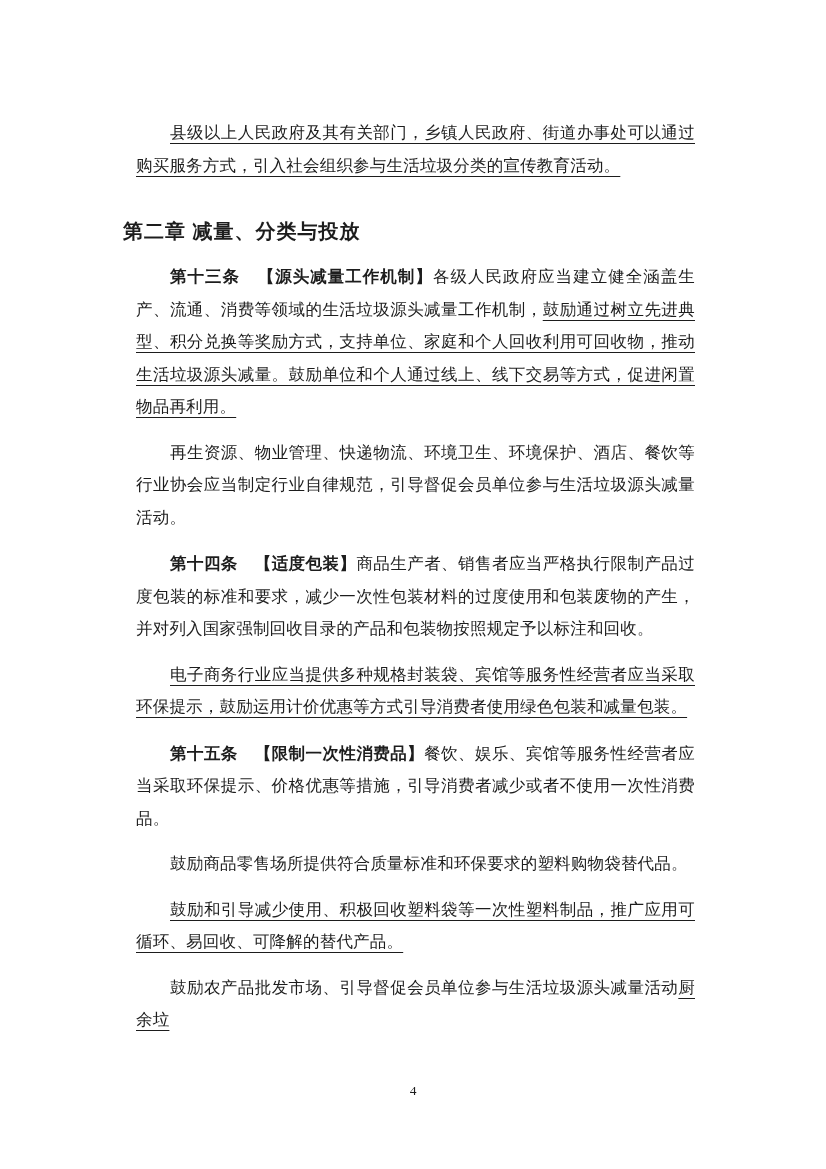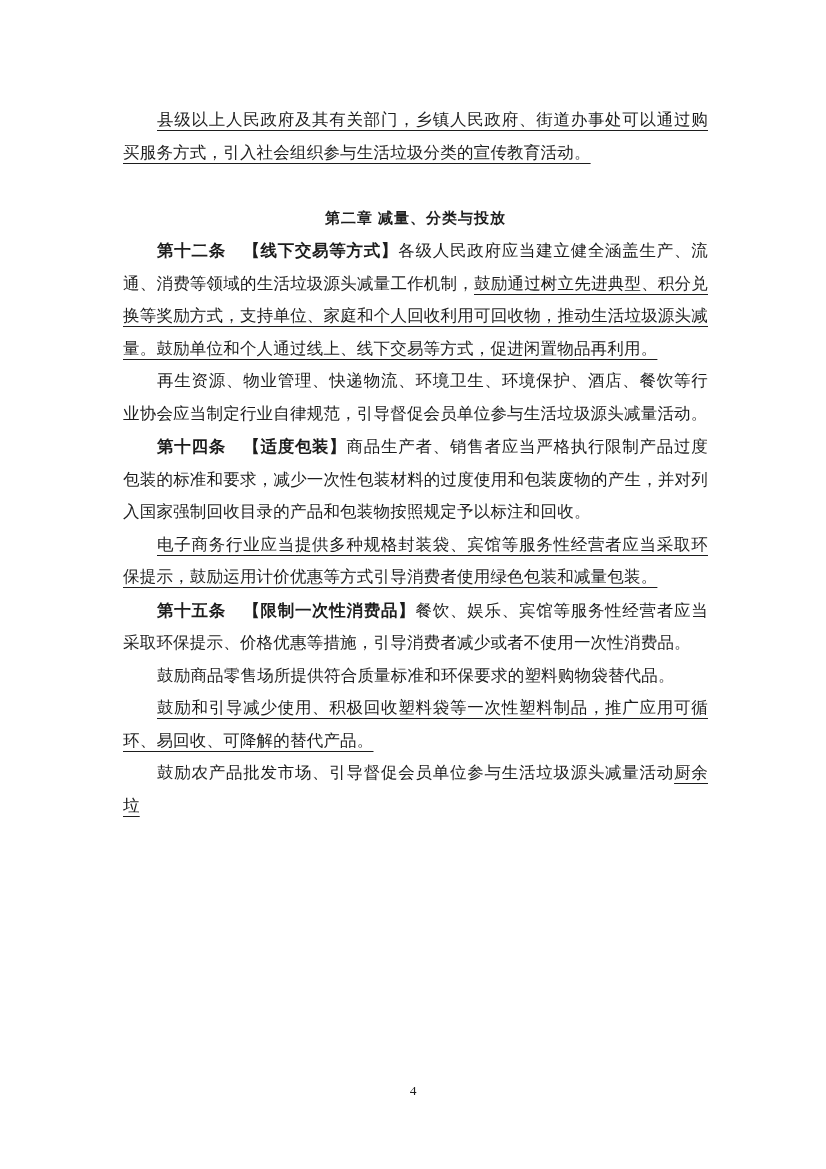--- a/index.html
+++ b/index.html
@@ -16,34 +16,33 @@
     font-family: "Liberation Serif", "DejaVu Serif", serif;
     overflow: hidden;
   }
   .content {
     position: absolute;
     left: 123px;
     top: 104px;
     width: 585px;
   }
   .para {
-    margin: 0;
+    margin: 13px;
     font-size: 16.5px;
     line-height: 32.5px;
     letter-spacing: 0.2px;
     text-align: justify;
     text-indent: 34px;
     word-break: break-all;
   }
   .chapter-heading {
     margin: 32.5px 0 0 0;
     text-indent: 0;
-    text-align: center;
     font-weight: bold;
-    font-size: 15px;
+    font-size: 20px;
     line-height: 32.5px;
     letter-spacing: 1px;
     font-family: "Liberation Sans", "DejaVu Sans", sans-serif;
   }
   .run-bold {
     font-weight: bold;
     font-family: "Liberation Sans", "DejaVu Sans", sans-serif;
   }
   .run-underline {
     text-decoration: underline;
@@ -62,21 +61,21 @@
   }
 </style>
 </head>
 <body>
 
 <div class="page" style="--page-bg: #ffffff; --text-color: #1d1d1d;">
   <main class="content">
 
   <p class="para"><span class="run-underline">县级以上人民政府及其有关部门，乡镇人民政府、街道办事处可以通过购买服务方式，引入社会组织参与生活垃圾分类的宣传教育活动。</span></p>
       <p class="para chapter-heading"><span class="run-bold">第二章 减量、分类与投放</span></p>
-      <p class="para"><span class="run-bold">第十二条　【线下交易等方式】</span><span class="">各级人民政府应当建立健全涵盖生产、流通、消费等领域的生活垃圾源头减量工作机制，</span><span class="run-underline">鼓励通过树立先进典型、积分兑换等奖励方式，支持单位、家庭和个人回收利用可回收物，推动生活垃圾源头减量。鼓励单位和个人通过线上、线下交易等方式，促进闲置物品再利用。</span></p>
+      <p class="para"><span class="run-bold">第十三条　【源头减量工作机制】</span><span class="">各级人民政府应当建立健全涵盖生产、流通、消费等领域的生活垃圾源头减量工作机制，</span><span class="run-underline">鼓励通过树立先进典型、积分兑换等奖励方式，支持单位、家庭和个人回收利用可回收物，推动生活垃圾源头减量。鼓励单位和个人通过线上、线下交易等方式，促进闲置物品再利用。</span></p>
       <p class="para"><span class="">再生资源、物业管理、快递物流、环境卫生、环境保护、酒店、餐饮等行业协会应当制定行业自律规范，引导督促会员单位参与生活垃圾源头减量活动。</span></p>
       <p class="para"><span class="run-bold">第十四条　【适度包装】</span><span class="">商品生产者、销售者应当严格执行限制产品过度包装的标准和要求，减少一次性包装材料的过度使用和包装废物的产生，并对列入国家强制回收目录的产品和包装物按照规定予以标注和回收。</span></p>
       <p class="para"><span class="run-underline">电子商务行业应当提供多种规格封装袋、宾馆等服务性经营者应当采取环保提示，鼓励运用计价优惠等方式引导消费者使用绿色包装和减量包装。</span></p>
       <p class="para"><span class="run-bold">第十五条　【限制一次性消费品】</span><span class="">餐饮、娱乐、宾馆等服务性经营者应当采取环保提示、价格优惠等措施，引导消费者减少或者不使用一次性消费品。</span></p>
       <p class="para"><span class="">鼓励商品零售场所提供符合质量标准和环保要求的塑料购物袋替代品。</span></p>
       <p class="para"><span class="run-underline">鼓励和引导减少使用、积极回收塑料袋等一次性塑料制品，推广应用可循环、易回收、可降解的替代产品。</span></p>
       <p class="para"><span class="">鼓励农产品批发市场、引导督促会员单位参与生活垃圾源头减量活动</span><span class="run-underline">厨余垃</span></p>
     </main>
   <div class="page-number">4</div>
 </div>

